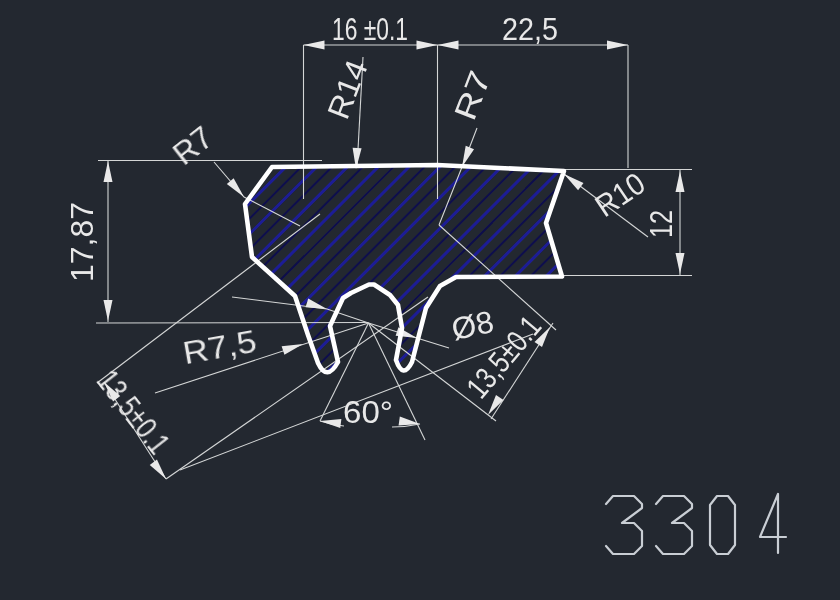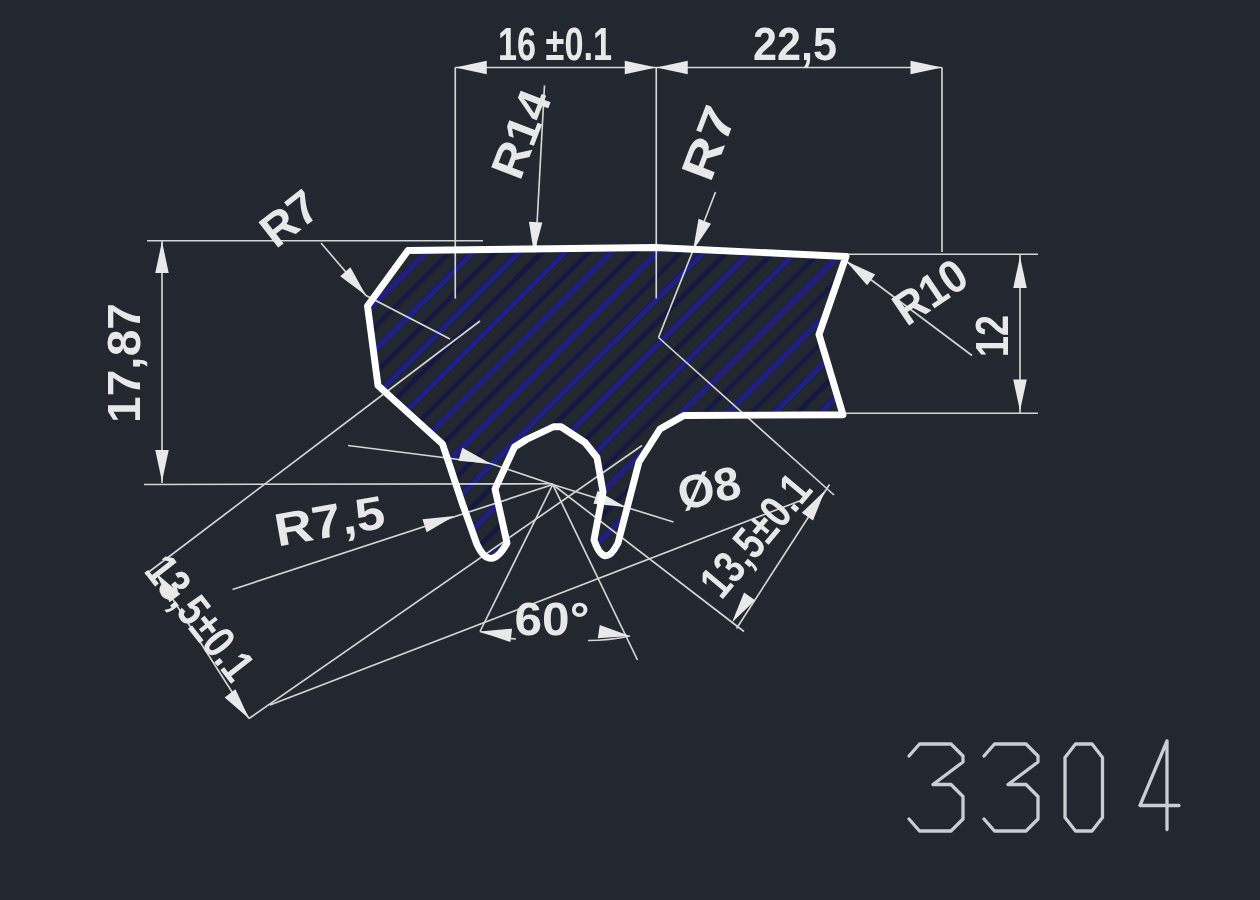--- a/index.html
+++ b/index.html
@@ -1,16 +1,16 @@
 <!DOCTYPE html>
 <html><head>
 <meta charset="utf-8">
 <style>
   html,body{margin:0;padding:0;background:#232830;}
-  .wrap{width:840px;height:600px;position:relative;overflow:hidden;background:#4d7c0f;font-weight:bold;}
+  .wrap{width:840px;height:600px;position:relative;overflow:hidden;background:#4d7c0f;}
   text{font-family:"Liberation Sans",sans-serif;fill:#e9e9e9;}
 </style>
 </head>
 <body>
 <div class="wrap">
 <svg width="840" height="600" viewBox="0 0 840 600">
 
   <rect x="0" y="0" width="840" height="600" fill="#232830"></rect>
   <defs>
     <path id="prof" d="M 272,167

